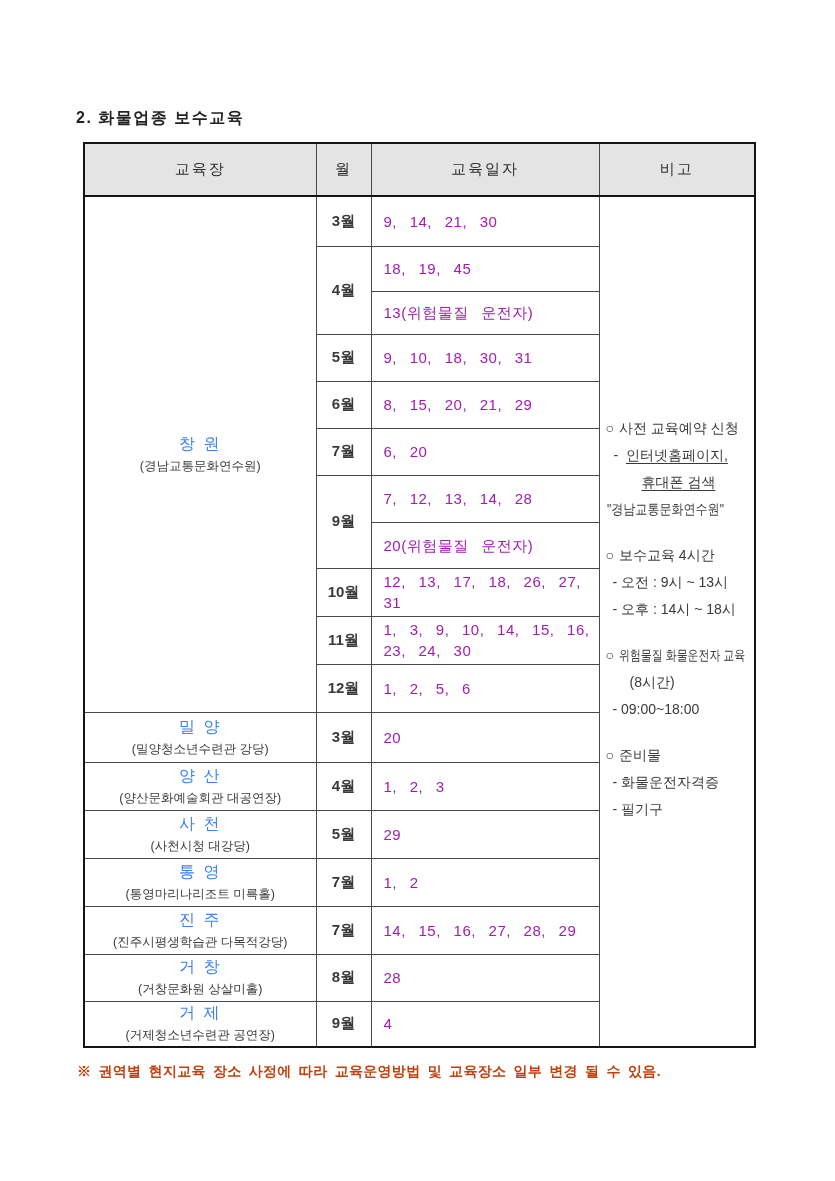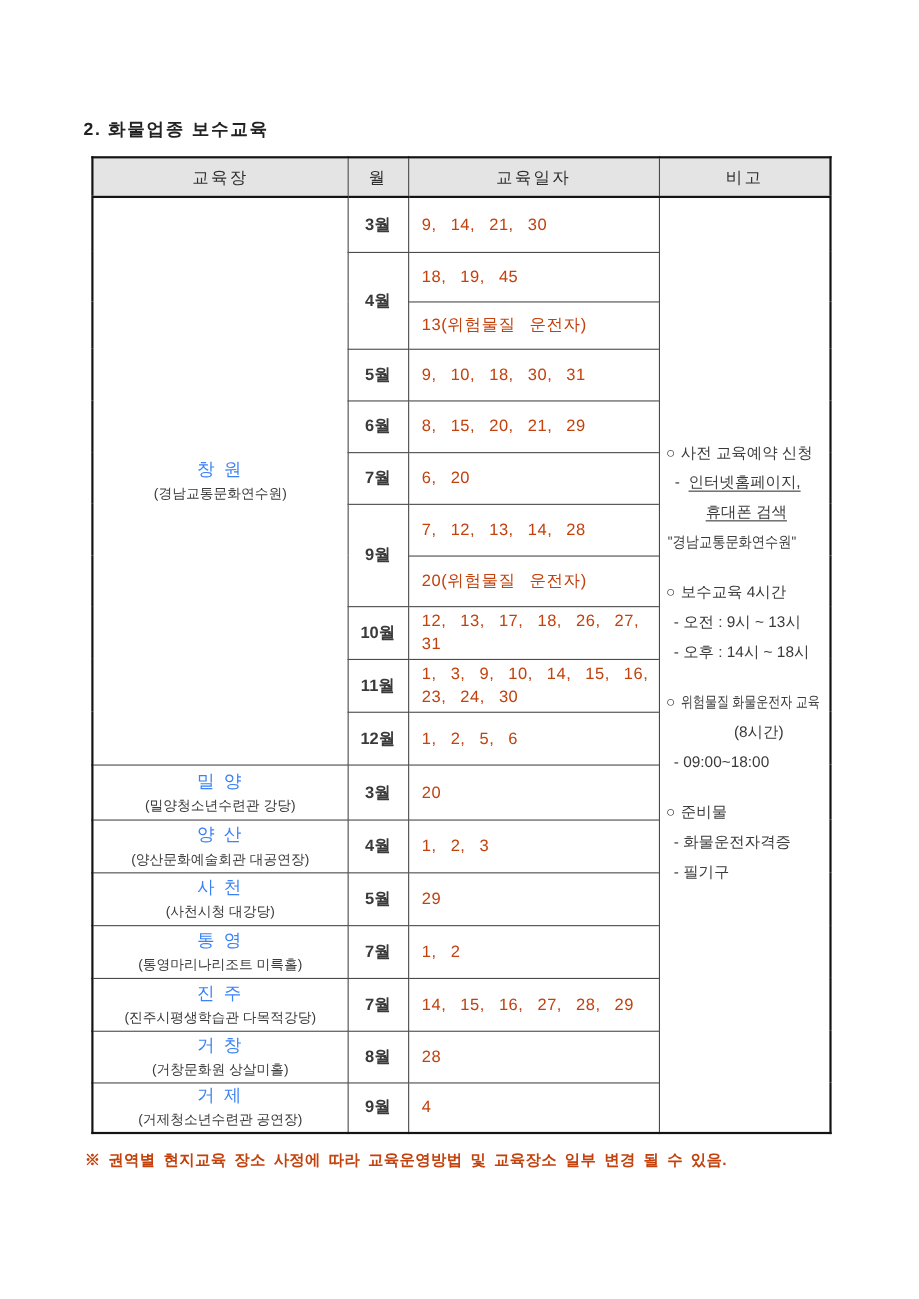--- a/index.html
+++ b/index.html
@@ -32,39 +32,39 @@
   .edu-table col.c-dates { width: 228px; }
   .edu-table col.c-note  { width: 156px; }
 
   .edu-table th, .edu-table td {
     border: 1px solid #4a4a4a;
     font-weight: normal;
     vertical-align: middle;
   }
   .edu-table thead th {
     background: #e4e4e4;
-    height: 36px;
+    height: 53px;
     font-size: 15px;
     letter-spacing: 2px;
     text-align: center;
     border-bottom: 2px solid #141414;
   }
   td.venue-cell { text-align: center; }
   td.venue-cell .venue-name { font-size: 16px; letter-spacing: 2px; color: #3b82f6; }
   td.venue-cell .venue-sub  { font-size: 12.5px; margin-top: 3px; color: #3a3a3a; letter-spacing: 0px; }
 
   td.month-cell {
     text-align: center;
     font-size: 15px;
     color: #3a3a3a;
     font-weight: bold;
   }
   td.dates-cell {
     font-size: 15px;
-    color: #c2410c;
+    color: #a21caf;
     padding-left: 12px;
     padding-right: 2px;
     word-spacing: 8px;
     letter-spacing: 0.5px;
     line-height: 21px;
   }
 
   
   tr.h50 { height: 50px; } tr.h48 { height: 48px; } tr.h47 { height: 47px; }
   tr.h46 { height: 46px; } tr.h45 { height: 45px; } tr.h43 { height: 43px; }
@@ -77,21 +77,21 @@
     line-height: 27px;
   }
   .remark-group + .remark-group { margin-top: 19px; }
   .remark-head { white-space: nowrap; }
   .remark-bullet { display: inline-block; margin-right: 5px; }
   .rline { white-space: nowrap; }
   .underlined { text-decoration: underline; text-underline-offset: 3px; }
   .indent-dash { padding-left: 8px; }
   .indent-center { padding-left: 36px; }
   .indent-quote { padding-left: 1px; }
-  .indent-sub { padding-left: 24px; text-align: center; }
+  .indent-sub { padding-left: 24px; }
   .indent-line { padding-left: 7px; }
   .condensed {
     display: inline-block;
     transform: scaleX(0.78);
     transform-origin: 0 50%;
     white-space: nowrap;
   }
   .condensed-sm {
     display: inline-block;
     transform: scaleX(0.86);

